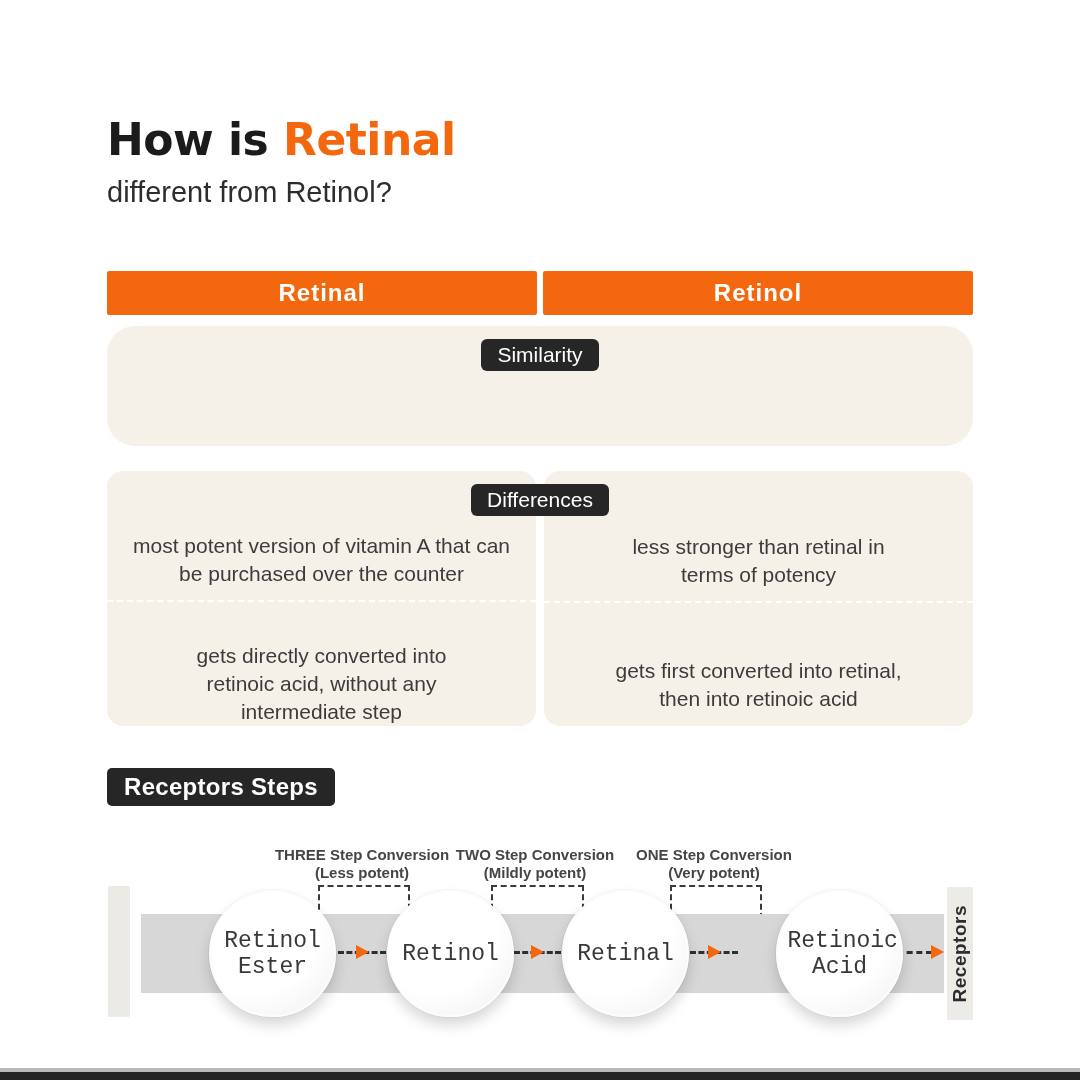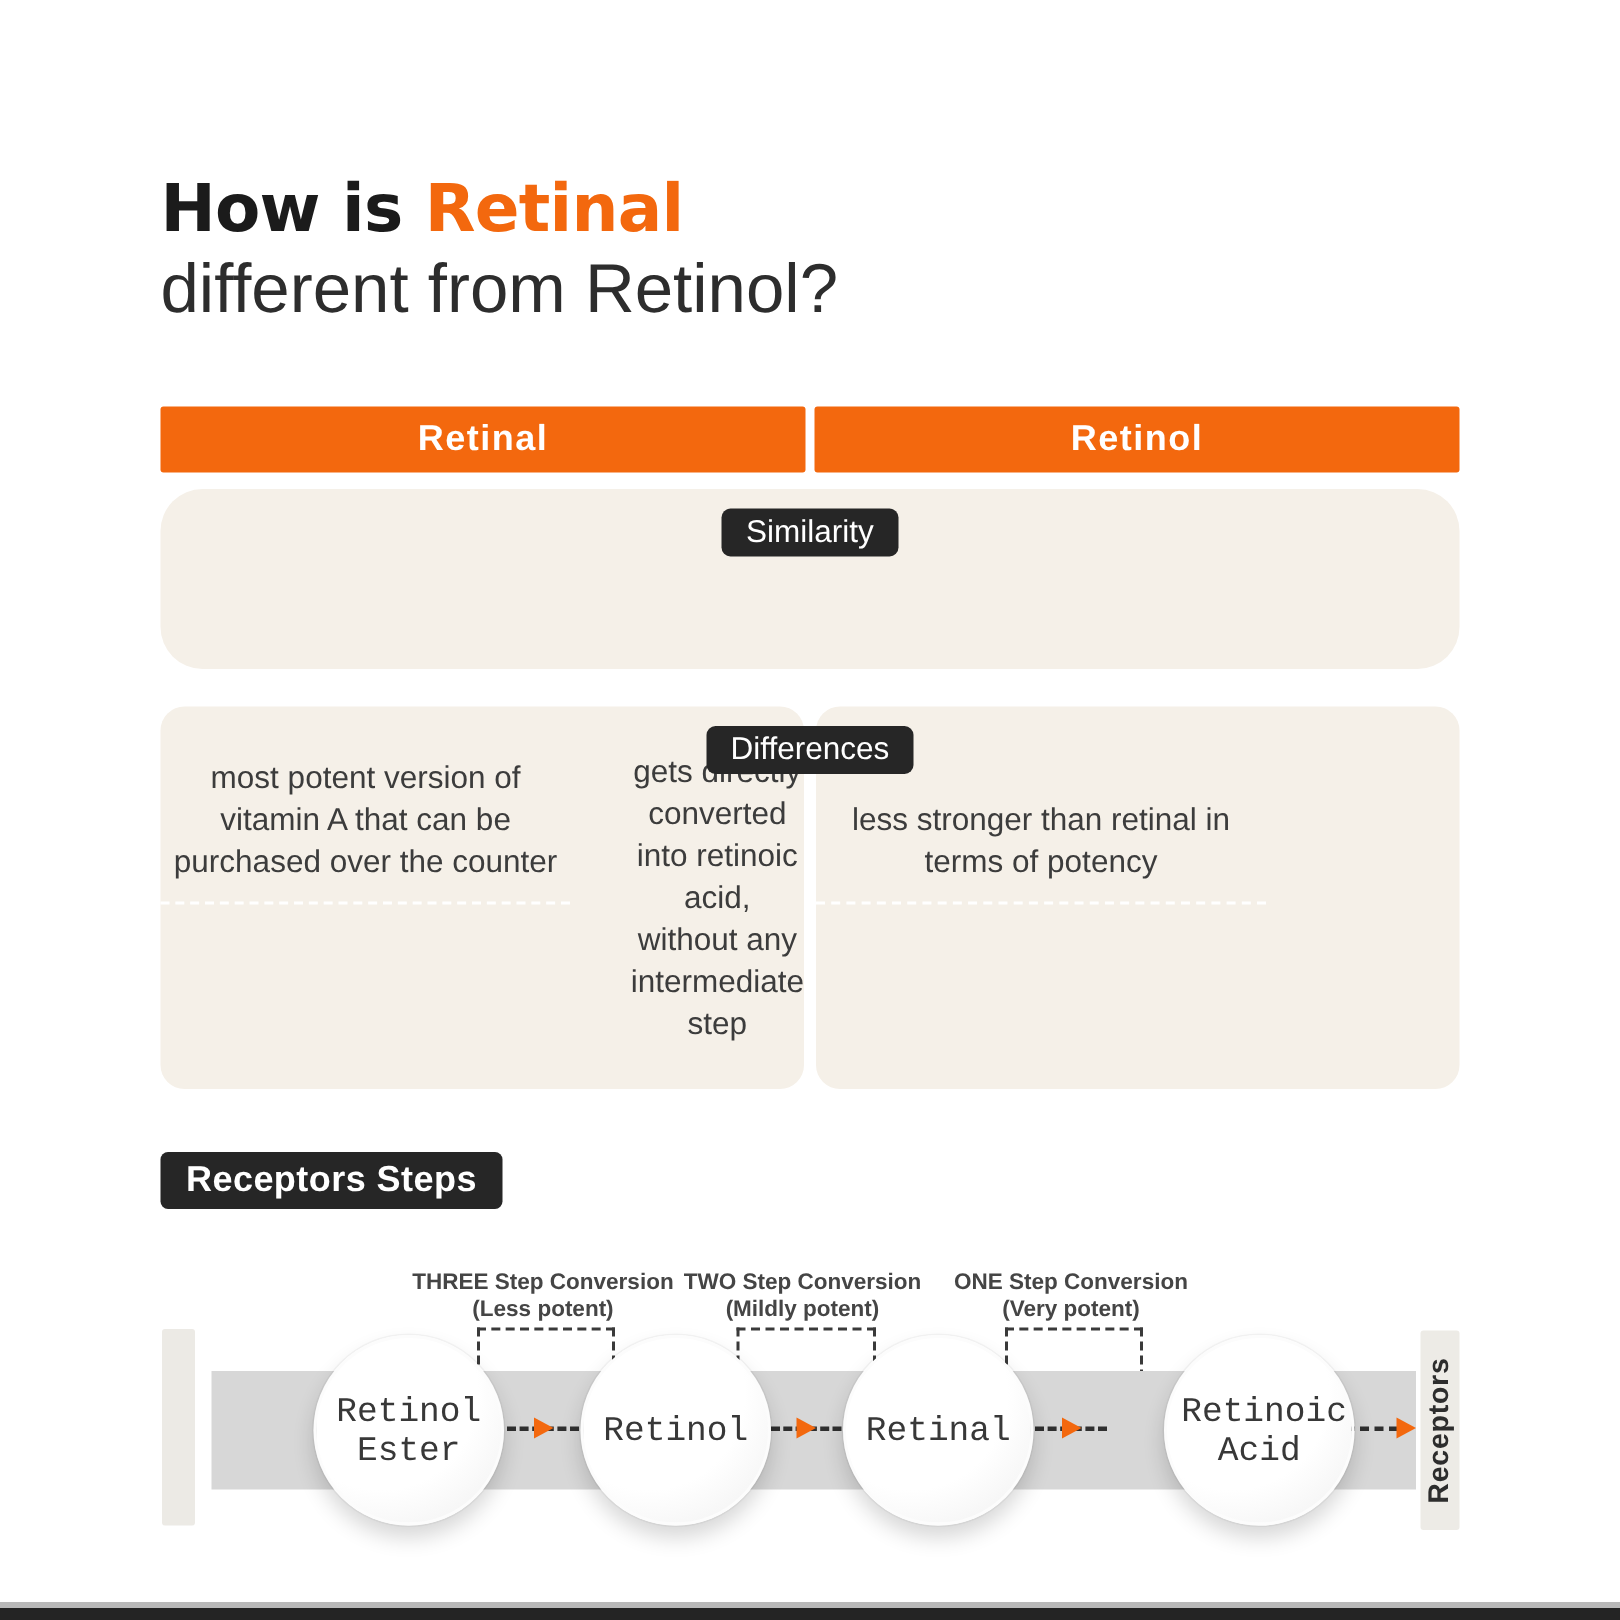--- a/index.html
+++ b/index.html
@@ -4,36 +4,36 @@
 <style>
   html,body{margin:0;padding:0;}
   body{width:1080px;height:1080px;position:relative;background:#ffffff;
        font-family:"Liberation Sans",sans-serif;overflow:hidden;}
   .abs{position:absolute;margin-top:16px;}
 
   
   .title{left:107px;top:98px;line-height:52px;}
   .title-line1{font-family:"DejaVu Sans",sans-serif;font-weight:700;font-size:44px;color:#1b1b1b;letter-spacing:-0.5px;}
   .title-accent{color:#F3680E;}
-  .title-line2{font-size:46px;font-weight:400;color:#2d2d2d;letter-spacing:0;}
+  .title-line2{font-size:29px;font-weight:400;color:#2d2d2d;letter-spacing:0;}
 
   
   .tbl-header{left:107px;top:255px;width:866px;height:44px;display:flex;gap:6px;}
   .tbl-header .cell{flex:1;background:#F3680E;color:#ffffff;display:flex;align-items:center;justify-content:center;
       font-size:24px;font-weight:700;letter-spacing:1px;border-radius:2px;}
 
   .sim-panel{left:107px;top:310px;width:866px;height:120px;background:#F5F0E8;border-radius:28px;text-align:center;}
   .badge{display:inline-block;background:#262626;color:#fff;font-size:21px;font-weight:500;
       padding:4px 16px;border-radius:6px;}
   .sim-panel .badge{margin-top:13px;}
   .sim-text{margin:12px auto 0 auto;max-width:740px;font-size:21.5px;font-style:italic;font-weight:500;
       color:#3a3a3a;line-height:29px;}
 
   .diff-wrap{left:107px;top:455px;width:866px;height:255px;display:flex;gap:8px;}
-  .diff-col{flex:1;background:#F5F0E8;border-radius:16px;display:flex;flex-direction:row;gap:40px;}
+  .diff-col{flex:1;background:#F5F0E8;border-radius:16px;display:flex;flex-direction:column;gap:40px;}
   .diff-row1{height:132px;box-sizing:border-box;display:flex;align-items:flex-end;justify-content:center;
       padding-bottom:12px;border-bottom:2px dashed #ffffff;}
   .diff-row2{flex:1;display:flex;align-items:center;justify-content:center;}
   .diff-text{font-size:21px;color:#3c3c3c;line-height:28px;text-align:center;}
   .diff-badge{left:0;right:0;top:468px;text-align:center;z-index:3;}
 
   
   .conv-badge{left:107px;top:752px;}
   .conv-badge .badge{font-size:24px;font-weight:700;padding:5px 17px;border-radius:5px;letter-spacing:0.3px;}
 
@@ -92,20 +92,23 @@
       <div class="diff-text" style="max-width:405px;">most potent version of vitamin A that can be purchased over the counter</div>
     </div>
     <div class="diff-row2">
       <div class="diff-text" style="max-width:315px;">gets directly converted into retinoic acid, without any intermediate step</div>
     </div>
   </div>
   <div class="diff-col">
     <div class="diff-row1">
       <div class="diff-text" style="max-width:300px;">less stronger than retinal in terms of potency</div>
     </div>
+    <div class="diff-row2">
+      <div class="diff-text" style="max-width:290px;">gets first converted into retinal, then into retinoic acid</div>
+    </div>
   </div>
 </div>
 
 <div class="abs conv-badge">
   <span class="badge">Receptors Steps</span>
 </div>
 
 <div class="abs step-label" style="left:252px;">
   <span>THREE Step Conversion</span>
   <span>(Less potent)</span>

